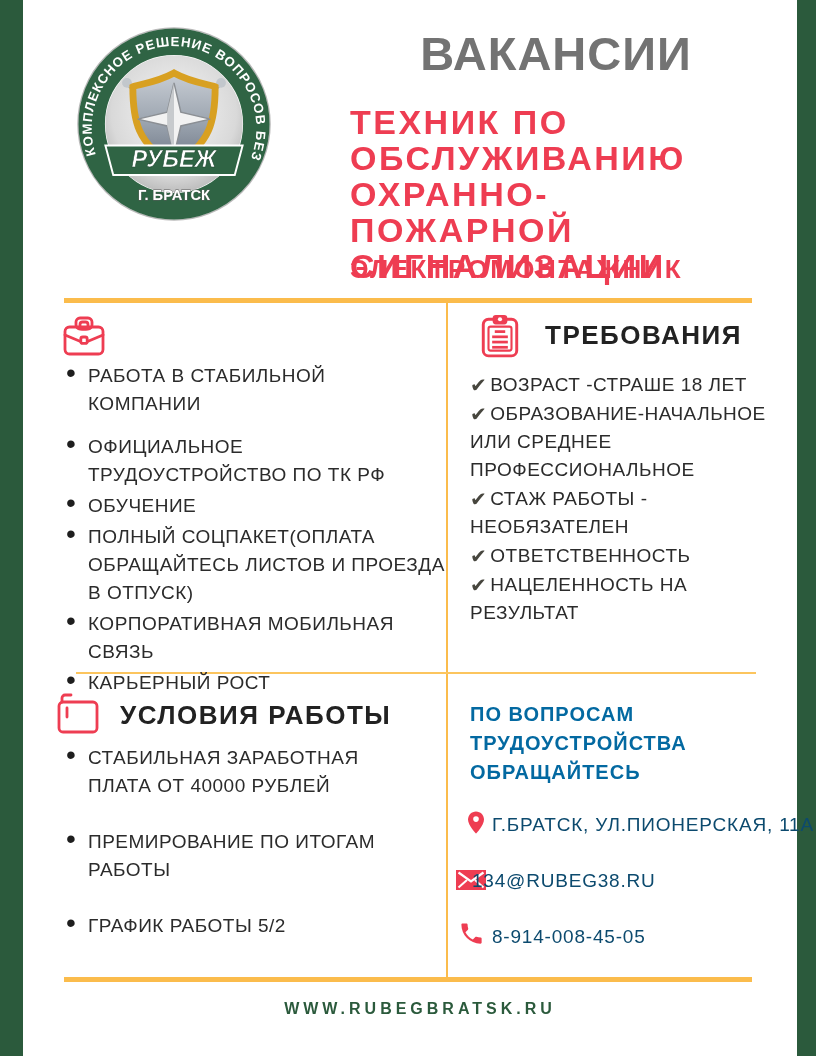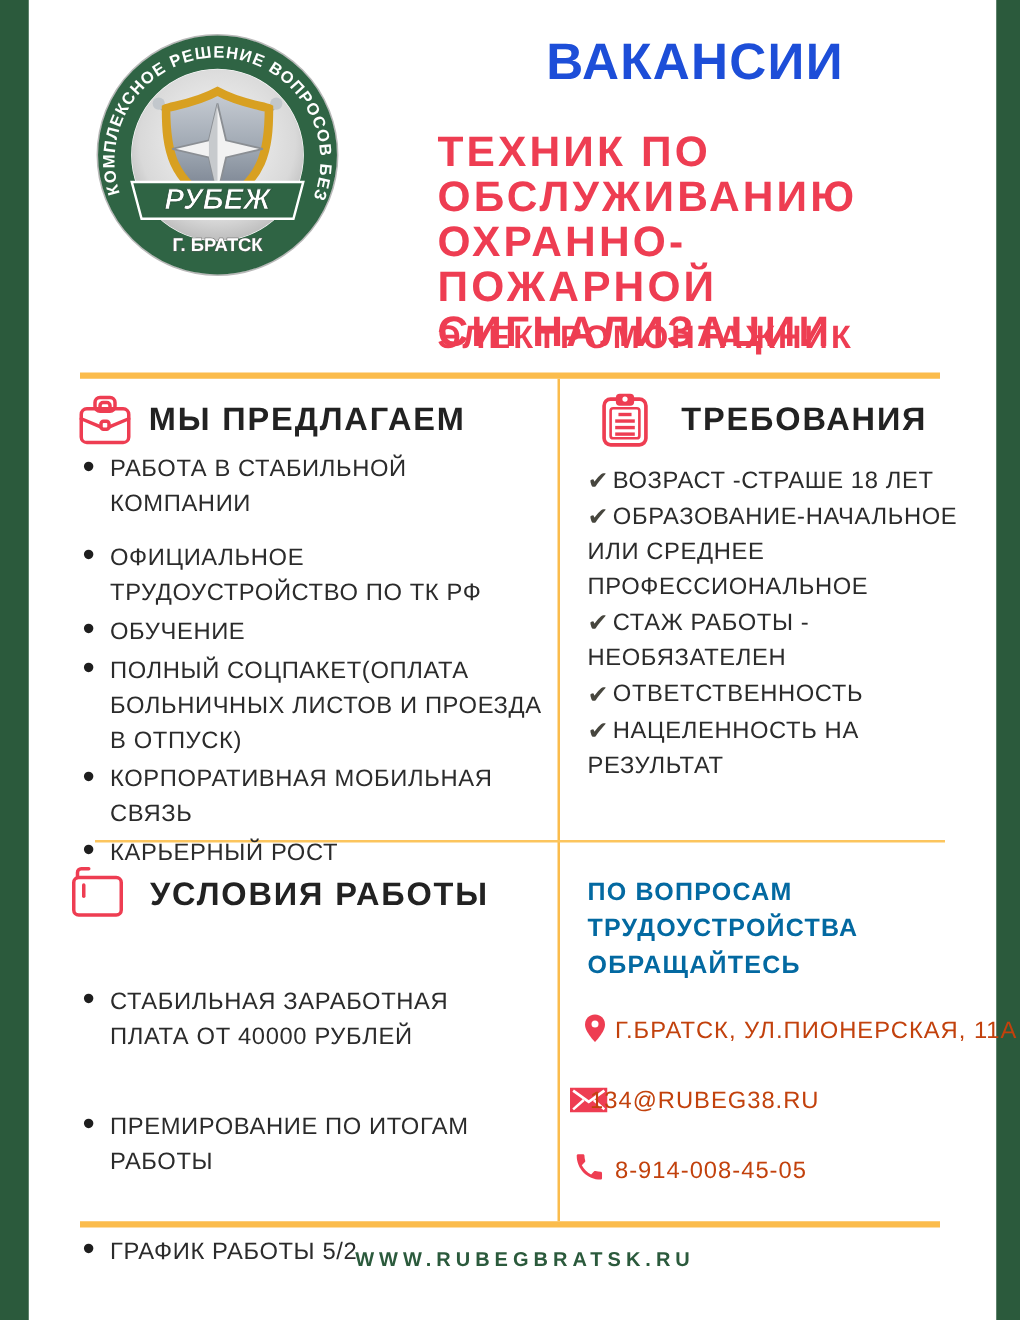--- a/index.html
+++ b/index.html
@@ -12,22 +12,22 @@
   }
   .page{position:relative;width:816px;height:1056px;background:#fff;}
   .side-bar{position:absolute;top:0;height:1056px;background:#2b5a3c;}
   .side-bar.left{left:0;width:23px;}
   .side-bar.right{left:797px;width:19px;}
 
   
   .logo-wrap{position:absolute;left:76px;top:26px;width:196px;height:196px;}
   .big-title{
     position:absolute;left:350px;top:26px;width:412px;
-    text-align:center;font-size:41px;font-weight:700;
-    letter-spacing:1px;color:#1d4ed8;
+    text-align:center;font-size:47px;font-weight:700;
+    letter-spacing:1px;color:#737373;
   }
   .job-title{
     position:absolute;left:350px;top:104px;width:420px;
     font-size:34px;font-weight:700;color:#ee3d52;
     letter-spacing:2.5px;line-height:36px;white-space:pre-line;
   }
   .job-title2{
     position:absolute;left:350px;top:254px;width:420px;
     font-size:26px;font-weight:700;color:#ee3d52;
     letter-spacing:2.5px;white-space:pre-line;
@@ -53,41 +53,41 @@
     font-size:19px;line-height:28px;color:#2b2b2b;letter-spacing:0.5px;
   }
   ul.bullets li{position:relative;padding-left:24px;white-space:pre-line;margin-bottom:3px;}
   ul.bullets li::before{
     content:"\2022";position:absolute;left:2px;top:-3px;
     font-size:28px;color:#1e1e1e;
   }
   ul.bullets.offer{left:64px;top:362px;width:386px;}
   ul.bullets.offer li:first-child{margin-bottom:15px;}
   ul.bullets.conditions{left:64px;top:744px;width:350px;}
-  ul.bullets.conditions li{margin-bottom:28px;margin-top:44px;}
+  ul.bullets.conditions li{margin-bottom:28px;}
 
   
   .req-list{
     position:absolute;left:470px;top:370px;width:300px;
     font-size:19px;line-height:28px;color:#2b2b2b;letter-spacing:0.5px;
   }
   .req-item{white-space:pre-line;}
   .check{
     display:inline-block;color:#47463e;font-size:20px;
     margin-right:3px;transform:translateY(1px);
   }
 
   
   .contact-head{
     position:absolute;left:470px;top:700px;width:280px;
     font-size:20px;font-weight:700;color:#0369a1;
     letter-spacing:1px;line-height:29px;white-space:pre-line;
   }
   .contact-row-text{
-    position:absolute;font-size:19px;color:#c2410c;letter-spacing:0.8px;white-space:nowrap;
+    position:absolute;font-size:19px;color:#0c4a6e;letter-spacing:0.8px;white-space:nowrap;
   }
 
   
   .website{
     position:absolute;left:0;top:1000px;width:816px;text-align:center;
     font-size:16px;font-weight:700;letter-spacing:4px;color:#2b5a3c;padding-left:12px;
   }
 </style>
 </head>
 <body>
@@ -157,29 +157,28 @@
   <span class="icon-abs" style="left:62px;top:314px;">
     <svg width="44" height="44" viewBox="0 0 44 44" fill="none" stroke="#ee3d52" stroke-width="2.8" stroke-linejoin="round" stroke-linecap="round">
       <rect x="14" y="4" width="16" height="11" rx="4"></rect>
       <rect x="18" y="8" width="8" height="7" rx="2.5"></rect>
       <rect x="3" y="13" width="38" height="27" rx="4.5"></rect>
       <path d="M3,21 L18.5,27.5"></path>
       <path d="M41,21 L25.5,27.5"></path>
       <rect x="18.8" y="23" width="6.4" height="6.4" rx="2" fill="#ffffff"></rect>
     </svg>
   </span>
-  <div class="sec-head" style="left:119px;top:320px;">МЫ ПРЕДЛАГАЕМ</div>
   <ul class="bullets offer">
     <li>РАБОТА В СТАБИЛЬНОЙ
 КОМПАНИИ</li>
     <li>ОФИЦИАЛЬНОЕ
 ТРУДОУСТРОЙСТВО ПО ТК РФ</li>
     <li>ОБУЧЕНИЕ</li>
     <li>ПОЛНЫЙ СОЦПАКЕТ(ОПЛАТА
-БОЛЬНИЧНЫХ ЛИСТОВ И ПРОЕЗДА
+ОБРАЩАЙТЕСЬ ЛИСТОВ И ПРОЕЗДА
 В ОТПУСК)</li>
     <li>КОРПОРАТИВНАЯ МОБИЛЬНАЯ СВЯЗЬ</li>
     <li>КАРЬЕРНЫЙ РОСТ</li>
   </ul>
 
   <span class="icon-abs" style="left:479px;top:313px;">
     <svg width="42" height="46" viewBox="0 0 40 44">
       <rect x="4" y="6" width="32" height="35" rx="5" fill="none" stroke="#ee3d52" stroke-width="2.8"></rect>
       <rect x="9" y="13" width="22" height="23" rx="2" fill="none" stroke="#ee3d52" stroke-width="2"></rect>
       <rect x="13" y="2" width="14" height="9" rx="3" fill="#ee3d52"></rect>

